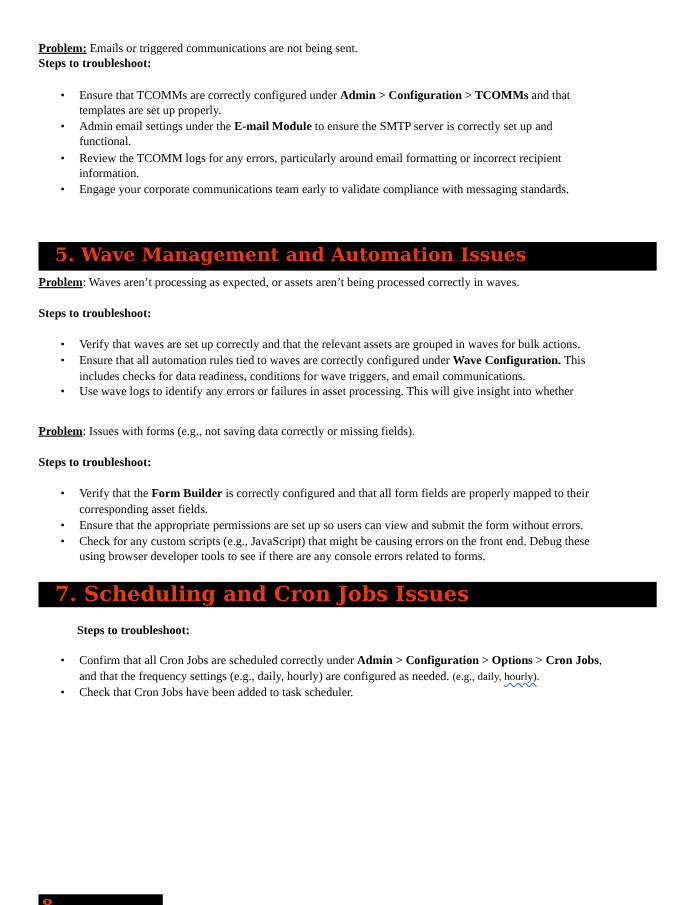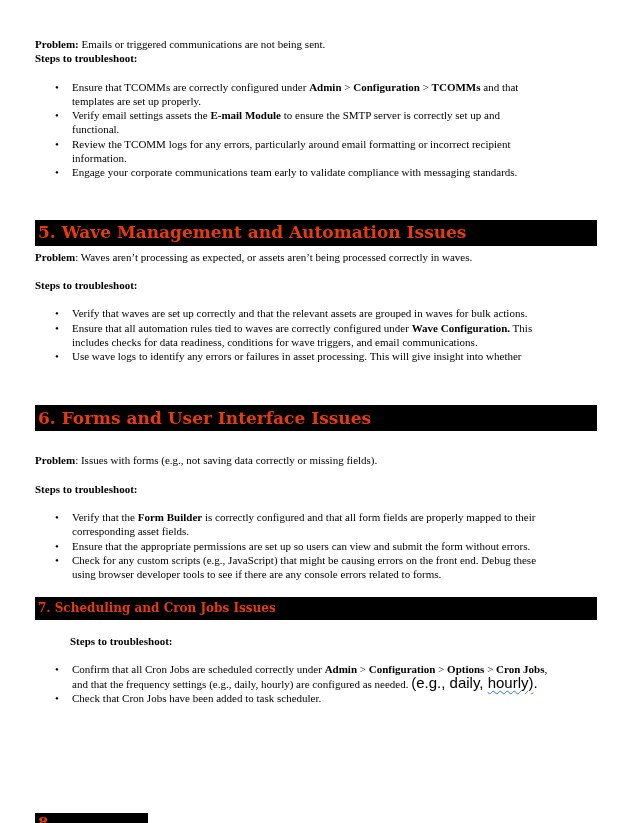--- a/index.html
+++ b/index.html
@@ -5,42 +5,42 @@
   :root { --red:#e63a0f; --bar:#000000; --ink:#000000; --wavy:#2f6ff2; }
   html,body { margin:0; padding:0; background:#ffffff; }
   .page {
     position:relative; width:633px; height:823px; background:#ffffff;
     font-family:"Liberation Serif", serif; font-size:11px; line-height:14.3px;
     color:var(--ink); overflow:hidden;
   }
   .flow { padding:37px 0 0 35px; width:562px; }
   .para { white-space:nowrap; }
   .b { font-weight:bold; }
-  .u { }
-  .sans { font-family:Liberation Sans, sans-serif; font-size:15px; }
+  .u { text-decoration:underline; }
+  .sans { font-family:Liberation Serif, serif; font-size:10px; }
   .wavy {
     text-decoration:underline; text-decoration-style:wavy;
     text-decoration-color:var(--wavy); text-decoration-thickness:1px;
     text-underline-offset:2px;
   }
   .steps { font-weight:bold; margin-top:14px; }
   .steps.indented { margin-left:35px; }
   .bullets { list-style:none; margin:14px 0 0 0; padding:0; }
   .bullets li { position:relative; padding-left:37px; white-space:nowrap; }
   .bullets li::before { content:"\2022"; position:absolute; left:20px; top:0; }
   .section-bar {
     width:562px; height:26px; background:var(--bar);
     display:flex; align-items:center; overflow:hidden;
   }
   .section-bar.short { height:23px; }
   .section-title {
     color:var(--red); font-family:"DejaVu Serif", serif; font-weight:bold;
-    font-size:17px; line-height:1; padding-left:3px; white-space:nowrap;
+    font-size:17px; line-height:1; padding-left:15px; white-space:nowrap;
   }
-  .section-bar.short .section-title { font-size:12px; }
+  .section-bar.short .section-title { font-size:19px; }
   .mt-bar5 { margin-top:40px; }
   .mt-bar6 { margin-top:42px; }
   .mt-bar7 { margin-top:15px; }
   .problem { margin-top:4px; }
   .problem.wide-gap { margin-top:22px; }
   .footer-sliver {
     position:absolute; left:35px; top:813px; width:113px; height:10px;
     background:var(--bar); overflow:hidden;
   }
   .footer-sliver span {
@@ -52,39 +52,36 @@
 </head>
 <body>
 
 <div class="page">
   <div class="flow">
 
     <div class="para"><span class="b u">Problem:</span><span> Emails or triggered communications are not being sent.</span></div>
     <div class="para steps" style="margin-top:0;">Steps to troubleshoot:</div>
     <ul class="bullets">
       <li><span>Ensure that TCOMMs are correctly configured under </span><span class="b">Admin</span><span> &gt; </span><span class="b">Configuration</span><span> &gt; </span><span class="b">TCOMMs</span><span> and that</span><br><span>templates are set up properly.</span></li>
-      <li><span>Verify email settings assets the </span><span class="b">E-mail Module</span><span> to ensure the SMTP server is correctly set up and</span><br><span>functional.</span></li>
+      <li><span>Admin email settings under the </span><span class="b">E-mail Module</span><span> to ensure the SMTP server is correctly set up and</span><br><span>functional.</span></li>
       <li><span>Review the TCOMM logs for any errors, particularly around email formatting or incorrect recipient</span><br><span>information.</span></li>
       <li><span>Engage your corporate communications team early to validate compliance with messaging standards.</span></li>
     </ul>
 
     <div class="section-bar mt-bar5">
       <span class="section-title">5. Wave Management and Automation Issues</span>
     </div>
     <div class="para problem"><span class="b u">Problem</span><span>: Waves aren’t processing as expected, or assets aren’t being processed correctly in waves.</span></div>
     <div class="para steps">Steps to troubleshoot:</div>
     <ul class="bullets">
       <li><span>Verify that waves are set up correctly and that the relevant assets are grouped in waves for bulk actions.</span></li>
       <li><span>Ensure that all automation rules tied to waves are correctly configured under </span><span class="b">Wave Configuration.</span><span> This</span><br><span>includes checks for data readiness, conditions for wave triggers, and email communications.</span></li>
       <li><span>Use wave logs to identify any errors or failures in asset processing. This will give insight into whether</span><br></li>
     </ul>
 
-    <div class="section-bar mt-bar6">
-      <span class="section-title">6. Forms and User Interface Issues</span>
-    </div>
     <div class="para problem wide-gap"><span class="b u">Problem</span><span>: Issues with forms (e.g., not saving data correctly or missing fields).</span></div>
     <div class="para steps">Steps to troubleshoot:</div>
     <ul class="bullets">
       <li><span>Verify that the </span><span class="b">Form Builder</span><span> is correctly configured and that all form fields are properly mapped to their</span><br><span>corresponding asset fields.</span></li>
       <li><span>Ensure that the appropriate permissions are set up so users can view and submit the form without errors.</span></li>
       <li><span>Check for any custom scripts (e.g., JavaScript) that might be causing errors on the front end. Debug these</span><br><span>using browser developer tools to see if there are any console errors related to forms.</span></li>
     </ul>
 
     <div class="section-bar short mt-bar7">
       <span class="section-title">7. Scheduling and Cron Jobs Issues</span>

